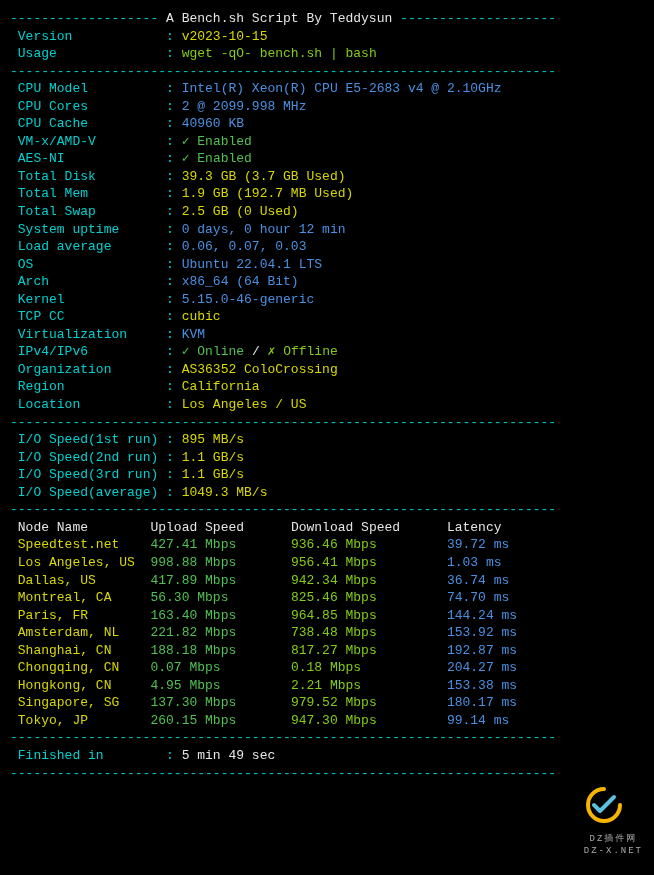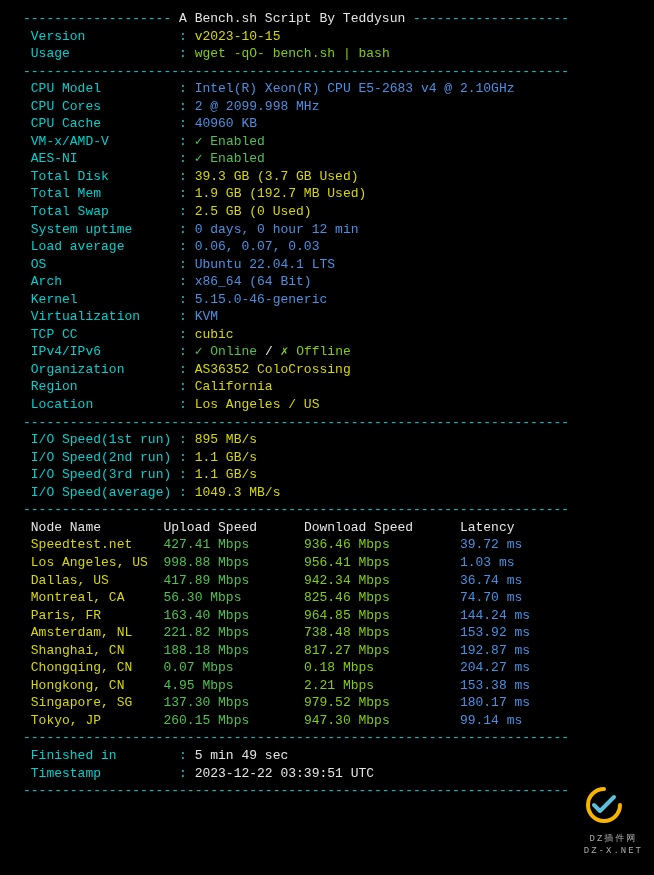--- a/index.html
+++ b/index.html
@@ -7,21 +7,20 @@
     padding: 10px;
     background: #000000;
     font-family: "Consolas", "Monaco", "Courier New", monospace;
     font-size: 13px;
     line-height: 1.35;
     color: #e5e5e5;
     width: 634px;
   }
   .row {
     white-space: pre;
-    margin-left: 13px;
   }
   .cyan { color: #00d0d0; }
   .white { color: #e5e5e5; }
   .yellow { color: #d8d800; }
   .red { color: #84cc16; }
   .green { color: #50c050; }
   .blue { color: #4a90e2; text-align: center; }
   .logo {
     position: fixed;
     right: 11px;
@@ -55,22 +54,22 @@
     <div class="row"> <span class="cyan">VM-x/AMD-V         </span><span class="cyan">: </span><span class="green">✓ Enabled</span></div>
     <div class="row"> <span class="cyan">AES-NI             </span><span class="cyan">: </span><span class="green">✓ Enabled</span></div>
     <div class="row"> <span class="cyan">Total Disk         </span><span class="cyan">: </span><span class="yellow">39.3 GB (3.7 GB Used)</span></div>
     <div class="row"> <span class="cyan">Total Mem          </span><span class="cyan">: </span><span class="yellow">1.9 GB (192.7 MB Used)</span></div>
     <div class="row"> <span class="cyan">Total Swap         </span><span class="cyan">: </span><span class="yellow">2.5 GB (0 Used)</span></div>
     <div class="row"> <span class="cyan">System uptime      </span><span class="cyan">: </span><span class="blue">0 days, 0 hour 12 min</span></div>
     <div class="row"> <span class="cyan">Load average       </span><span class="cyan">: </span><span class="blue">0.06, 0.07, 0.03</span></div>
     <div class="row"> <span class="cyan">OS                 </span><span class="cyan">: </span><span class="blue">Ubuntu 22.04.1 LTS</span></div>
     <div class="row"> <span class="cyan">Arch               </span><span class="cyan">: </span><span class="blue">x86_64 (64 Bit)</span></div>
     <div class="row"> <span class="cyan">Kernel             </span><span class="cyan">: </span><span class="blue">5.15.0-46-generic</span></div>
+    <div class="row"> <span class="cyan">TCP CC             </span><span class="cyan">: </span><span class="yellow">cubic</span></div>
     <div class="row"> <span class="cyan">Virtualization     </span><span class="cyan">: </span><span class="blue">KVM</span></div>
-    <div class="row"> <span class="cyan">TCP CC             </span><span class="cyan">: </span><span class="yellow">cubic</span></div>
     <div class="row"> <span class="cyan">IPv4/IPv6          </span><span class="cyan">: </span><span class="green">✓ Online</span><span class="white"> / </span><span class="red">✗ Offline</span></div>
     <div class="row"> <span class="cyan">Organization       </span><span class="cyan">: </span><span class="yellow">AS36352 ColoCrossing</span></div>
     <div class="row"> <span class="cyan">Region             </span><span class="cyan">: </span><span class="yellow">California</span></div>
     <div class="row"> <span class="cyan">Location           </span><span class="cyan">: </span><span class="yellow">Los Angeles / US</span></div>
     <div class="row"><span class="cyan">----------------------------------------------------------------------</span></div>
     <div class="row"> <span class="cyan">I/O Speed(1st run) </span><span class="cyan">: </span><span class="yellow">895 MB/s</span></div>
     <div class="row"> <span class="cyan">I/O Speed(2nd run) </span><span class="cyan">: </span><span class="yellow">1.1 GB/s</span></div>
     <div class="row"> <span class="cyan">I/O Speed(3rd run) </span><span class="cyan">: </span><span class="yellow">1.1 GB/s</span></div>
     <div class="row"> <span class="cyan">I/O Speed(average) </span><span class="cyan">: </span><span class="yellow">1049.3 MB/s</span></div>
     <div class="row"><span class="cyan">----------------------------------------------------------------------</span></div>
@@ -81,21 +80,20 @@
     <div class="row"> <span class="yellow">Montreal, CA     </span><span class="green">56.30 Mbps        </span><span class="red">825.46 Mbps         </span><span class="blue">74.70 ms</span></div>
     <div class="row"> <span class="yellow">Paris, FR        </span><span class="green">163.40 Mbps       </span><span class="red">964.85 Mbps         </span><span class="blue">144.24 ms</span></div>
     <div class="row"> <span class="yellow">Amsterdam, NL    </span><span class="green">221.82 Mbps       </span><span class="red">738.48 Mbps         </span><span class="blue">153.92 ms</span></div>
     <div class="row"> <span class="yellow">Shanghai, CN     </span><span class="green">188.18 Mbps       </span><span class="red">817.27 Mbps         </span><span class="blue">192.87 ms</span></div>
     <div class="row"> <span class="yellow">Chongqing, CN    </span><span class="green">0.07 Mbps         </span><span class="red">0.18 Mbps           </span><span class="blue">204.27 ms</span></div>
     <div class="row"> <span class="yellow">Hongkong, CN     </span><span class="green">4.95 Mbps         </span><span class="red">2.21 Mbps           </span><span class="blue">153.38 ms</span></div>
     <div class="row"> <span class="yellow">Singapore, SG    </span><span class="green">137.30 Mbps       </span><span class="red">979.52 Mbps         </span><span class="blue">180.17 ms</span></div>
     <div class="row"> <span class="yellow">Tokyo, JP        </span><span class="green">260.15 Mbps       </span><span class="red">947.30 Mbps         </span><span class="blue">99.14 ms</span></div>
     <div class="row"><span class="cyan">----------------------------------------------------------------------</span></div>
     <div class="row"> <span class="cyan">Finished in        </span><span class="cyan">: </span><span class="white">5 min 49 sec</span></div>
-    <div class="row"> <span class="cyan">Timestamp          </span><span class="cyan">: </span><span class="white">2023-12-22 03:39:51 UTC</span></div>
     <div class="row"><span class="cyan">----------------------------------------------------------------------</span></div>
   </div>
 
 <div class="logo">
   <svg class="logo-arc" viewBox="0 0 40 40">
     <path d="M36 20 A16 16 0 1 1 20 4" fill="none" stroke="#f7b500" stroke-width="4" stroke-linecap="round"></path>
     <path d="M10 20 l6 6 l14 -14" fill="none" stroke="#5bc0de" stroke-width="4" stroke-linecap="round" stroke-linejoin="round"></path>
   </svg>
   <div class="logo-txt">
     <span>DZ插件网</span><br>

